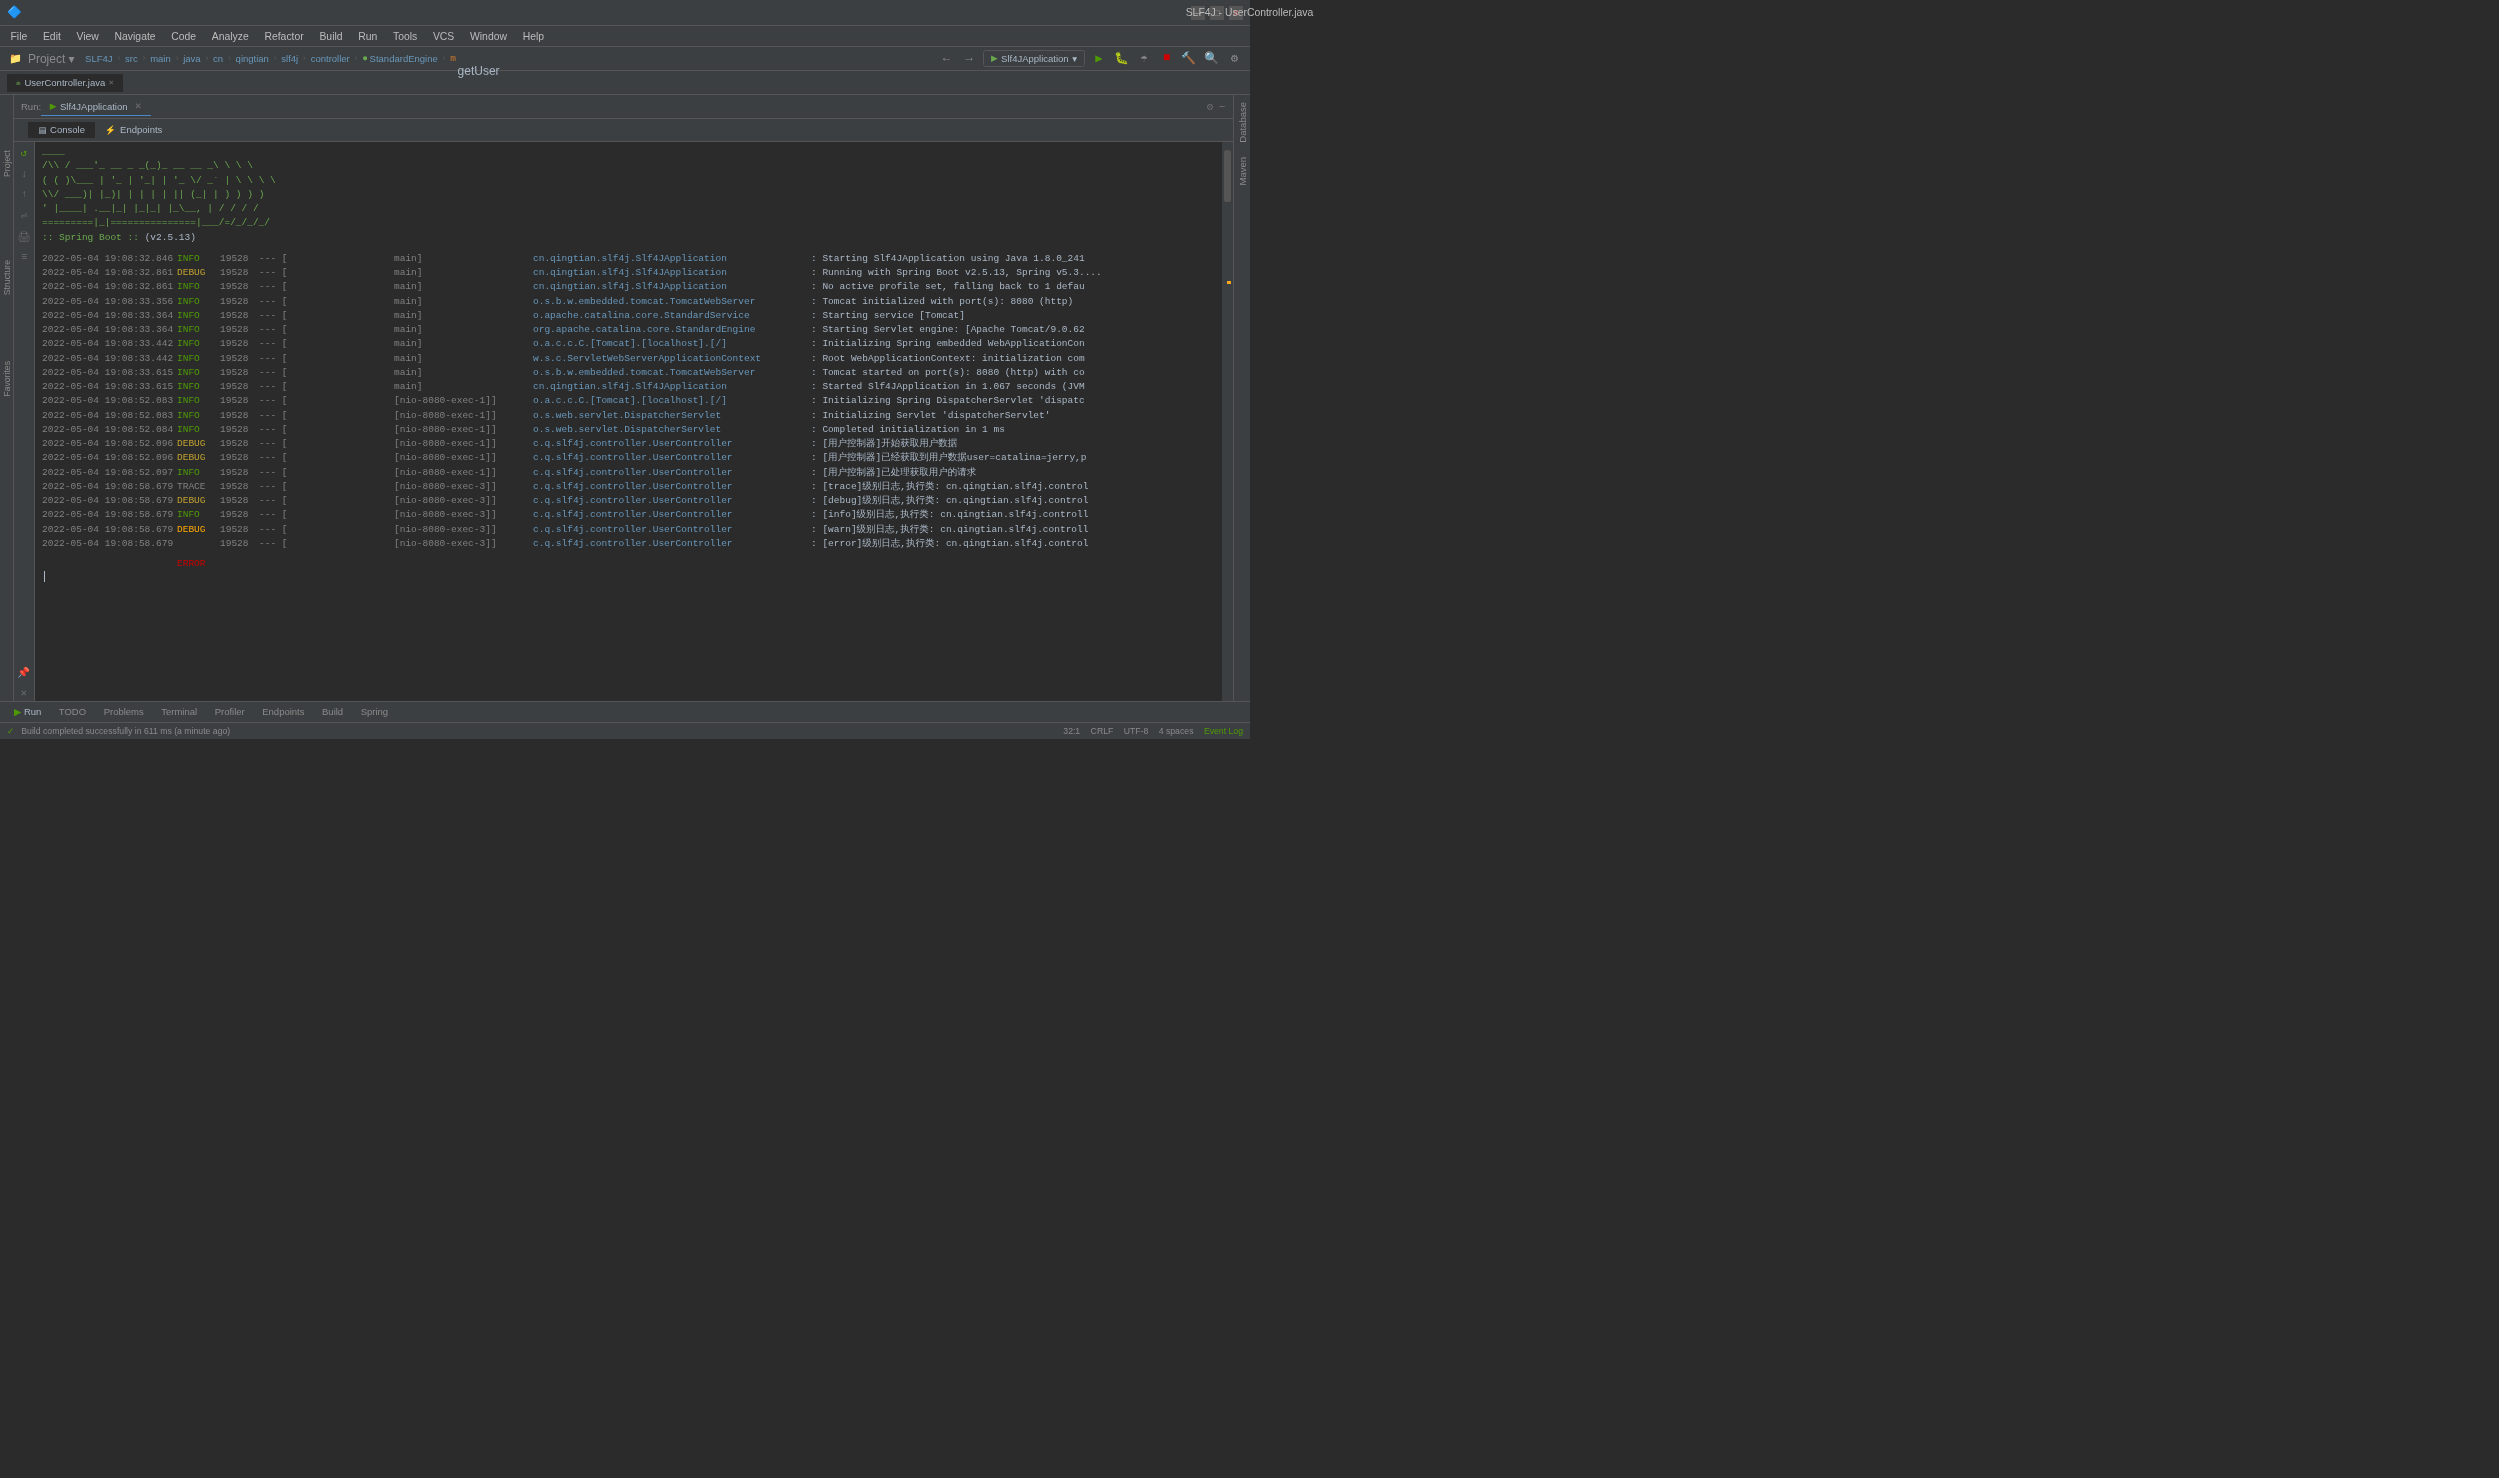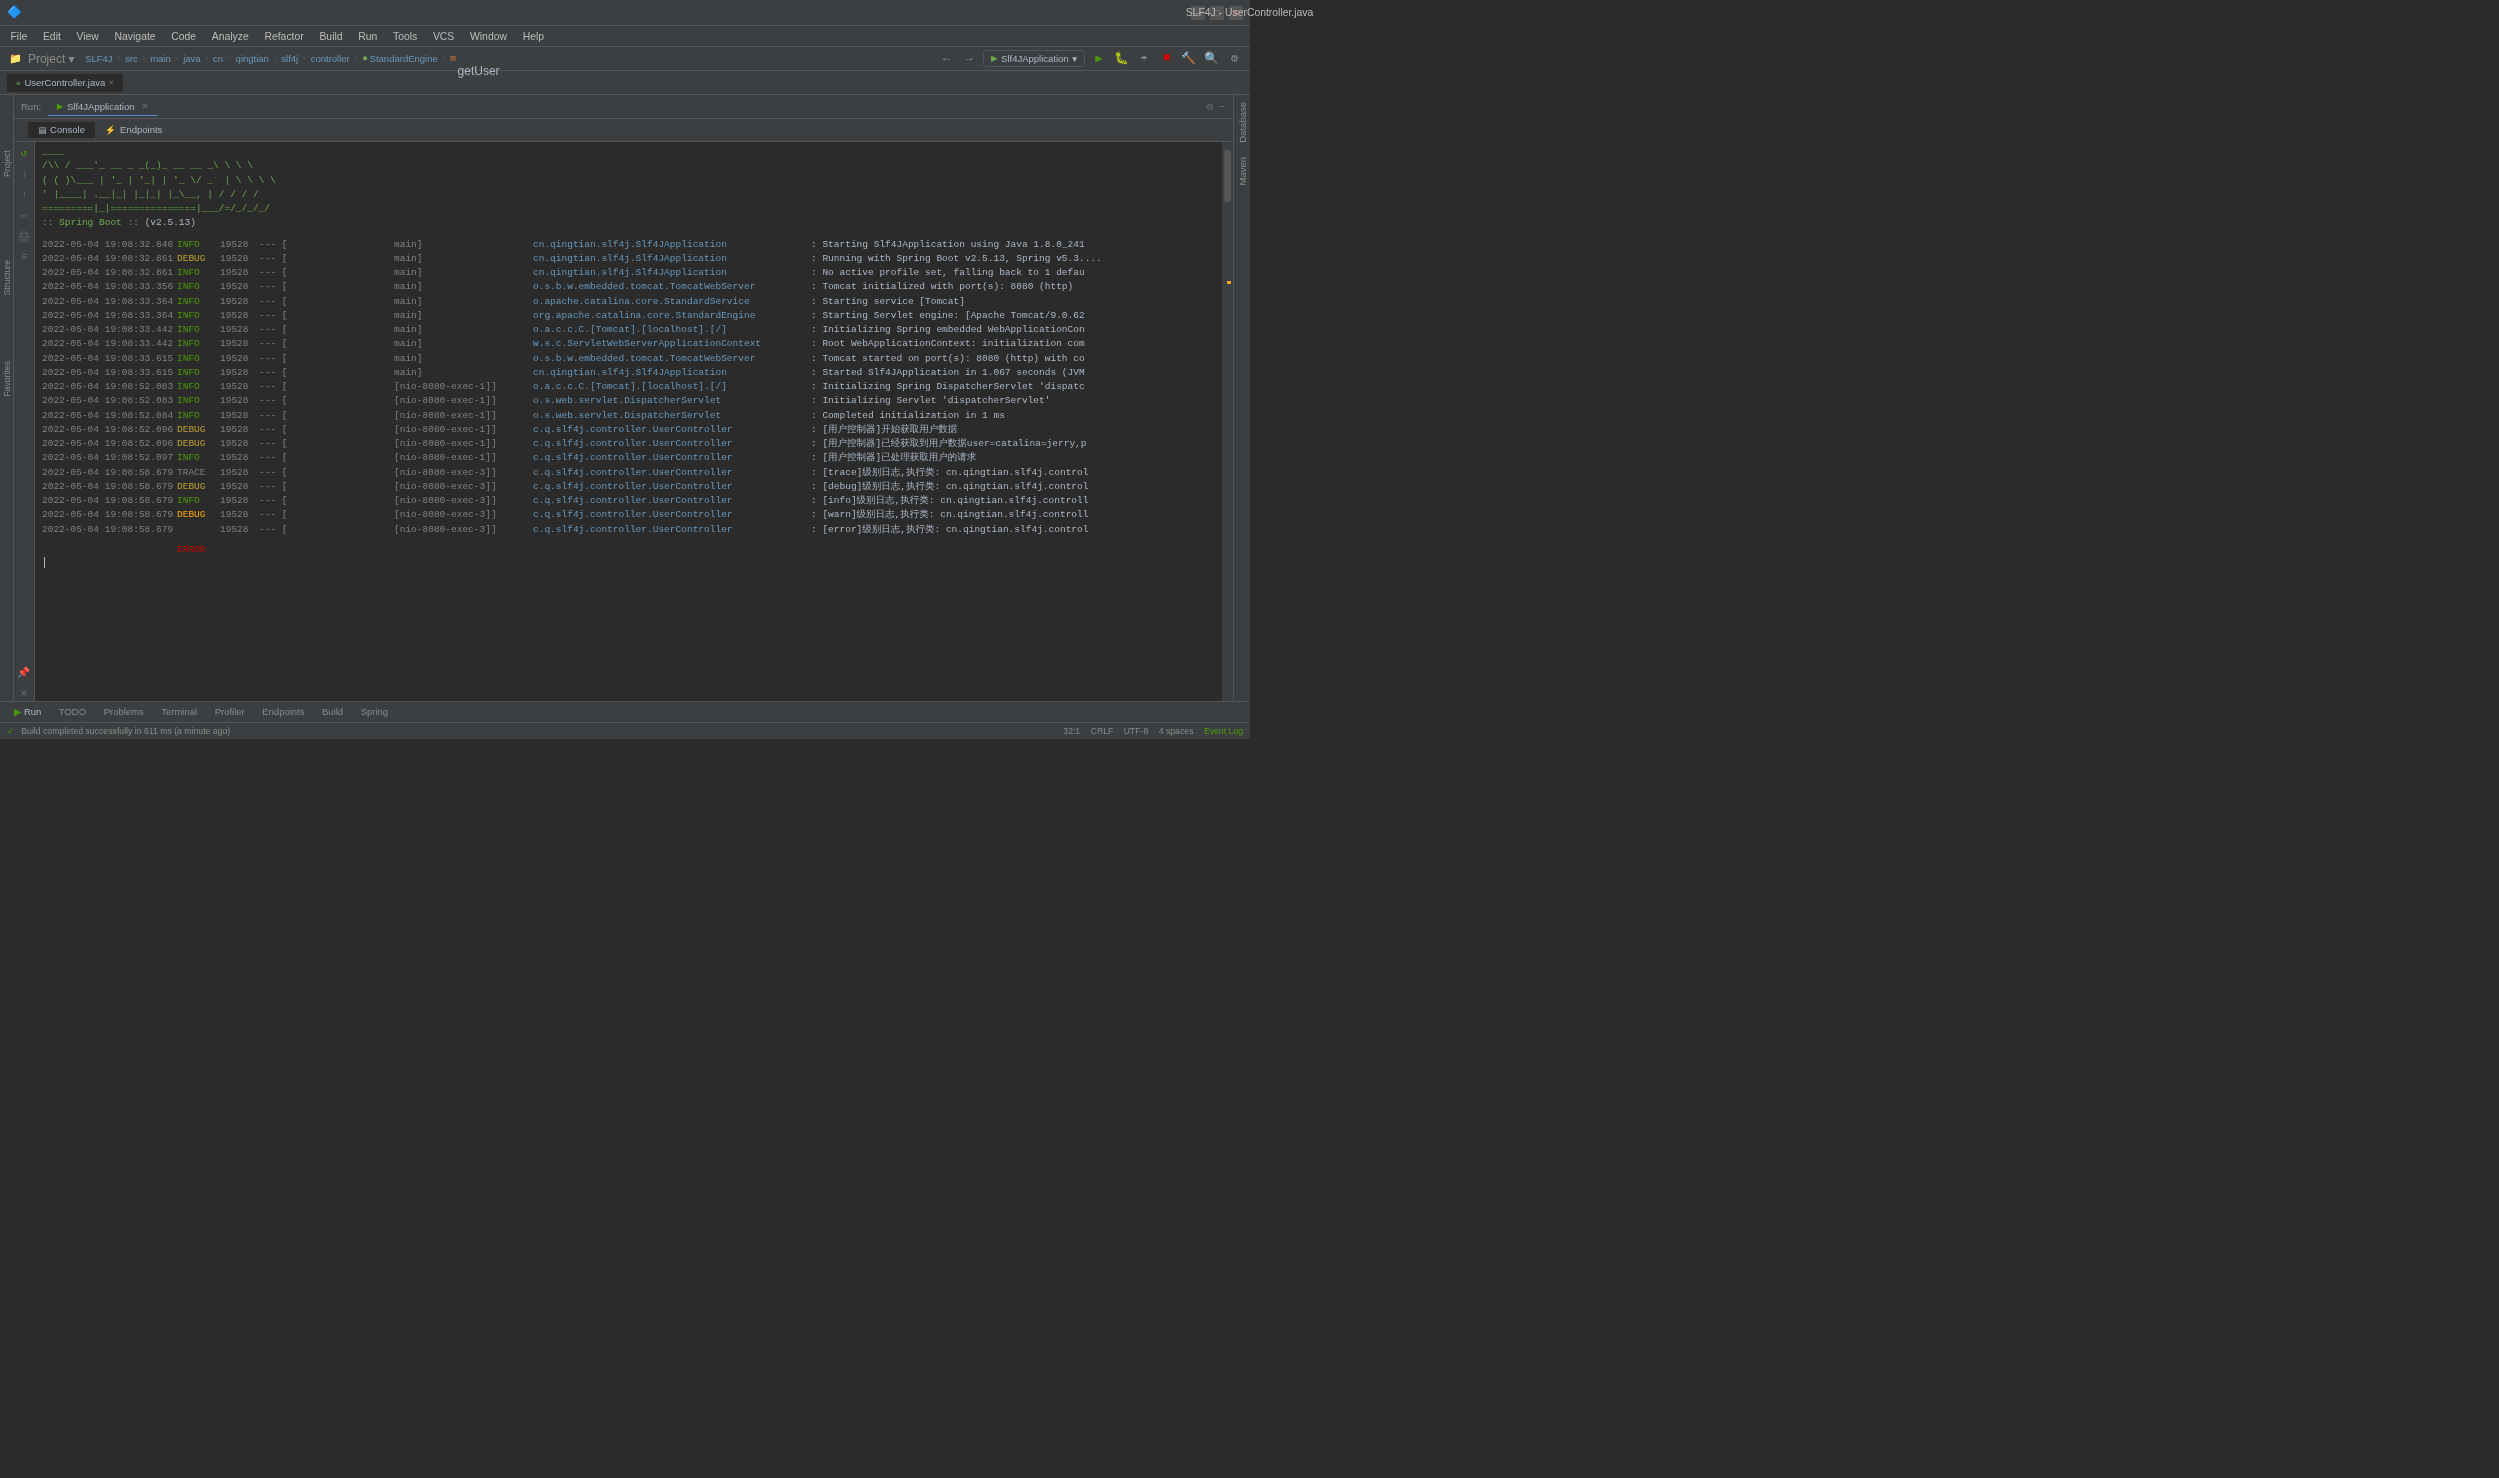--- a/index.html
+++ b/index.html
@@ -123,21 +123,20 @@
       height: 24px;
       display: flex;
       align-items: center;
       padding: 0 7px;
       border-bottom: 0.9px solid #555;
     }
     .run-label {
       font-family: Arial, sans-serif;
       font-size: 9.5px;
       color: #8a8a8a;
-      margin-right: 7px;
     }
     .run-tab {
       font-family: Arial, sans-serif;
       font-size: 9.5px;
       color: #a9b7c6;
       padding: 3.5px 8.7px;
       cursor: pointer;
       border-bottom: 1.7px solid transparent;
       display: flex; align-items: center; gap: 3.5px;
     }
@@ -415,20 +414,21 @@
         <span class="side-btn" style="margin-top:auto;">📌</span>
         <span class="side-btn">✕</span>
       </div>
 
       <div id="console-area" style="flex:1;overflow-y:auto;padding:3.5px 7px 3.5px 7px;">
 
         <div class="spring-banner">
           <div>  ____</div>
           <div> /\\ / ___'_ __ _ _(_)_ __  __ _\ \ \ \</div>
           <div>( ( )\___ | '_ | '_| | '_ \/ _` | \ \ \ \</div>
+          <div> \\/  ___)| |_)| | | | | || (_| |  ) ) ) )</div>
           <div>  '  |____| .__|_| |_|_| |_\__, | / / / /</div>
           <div> =========|_|===============|___/=/_/_/_/</div>
           <div> :: Spring Boot ::                <span class="spring-version">(v2.5.13)</span></div>
         </div>
         <div style="height:7px;"></div>
 
         <div id="log-container">
             <div class="log-line">
               <span class="ts">2022-05-04 19:08:32.846</span>
               <span class="level-info"> INFO </span>

